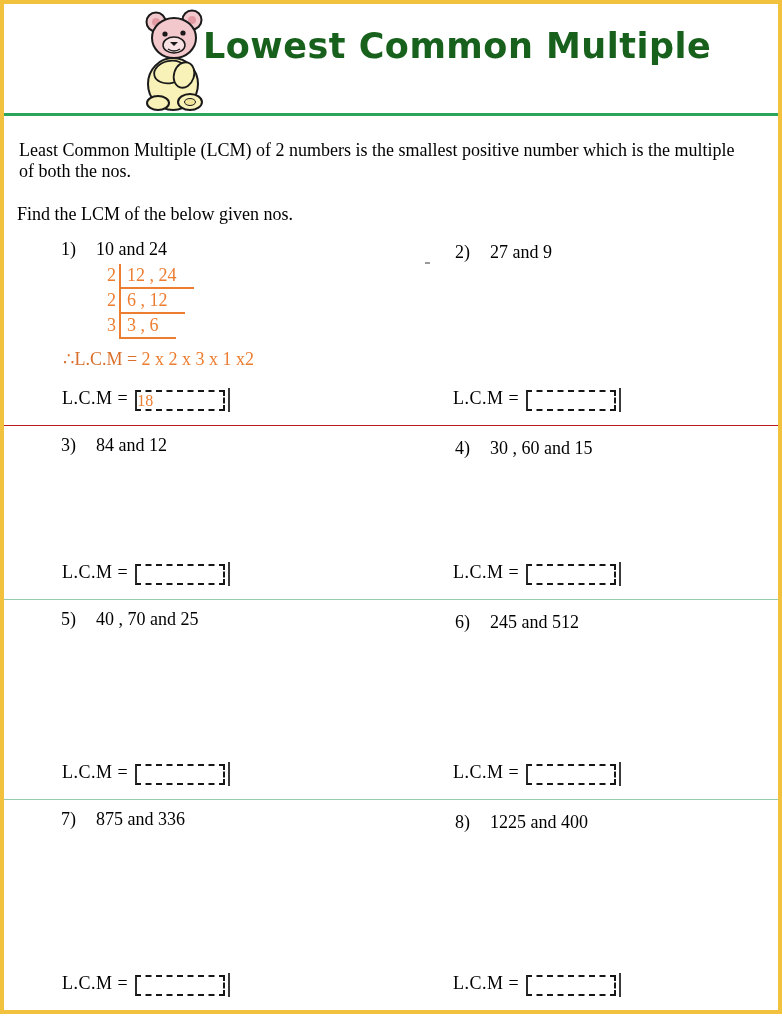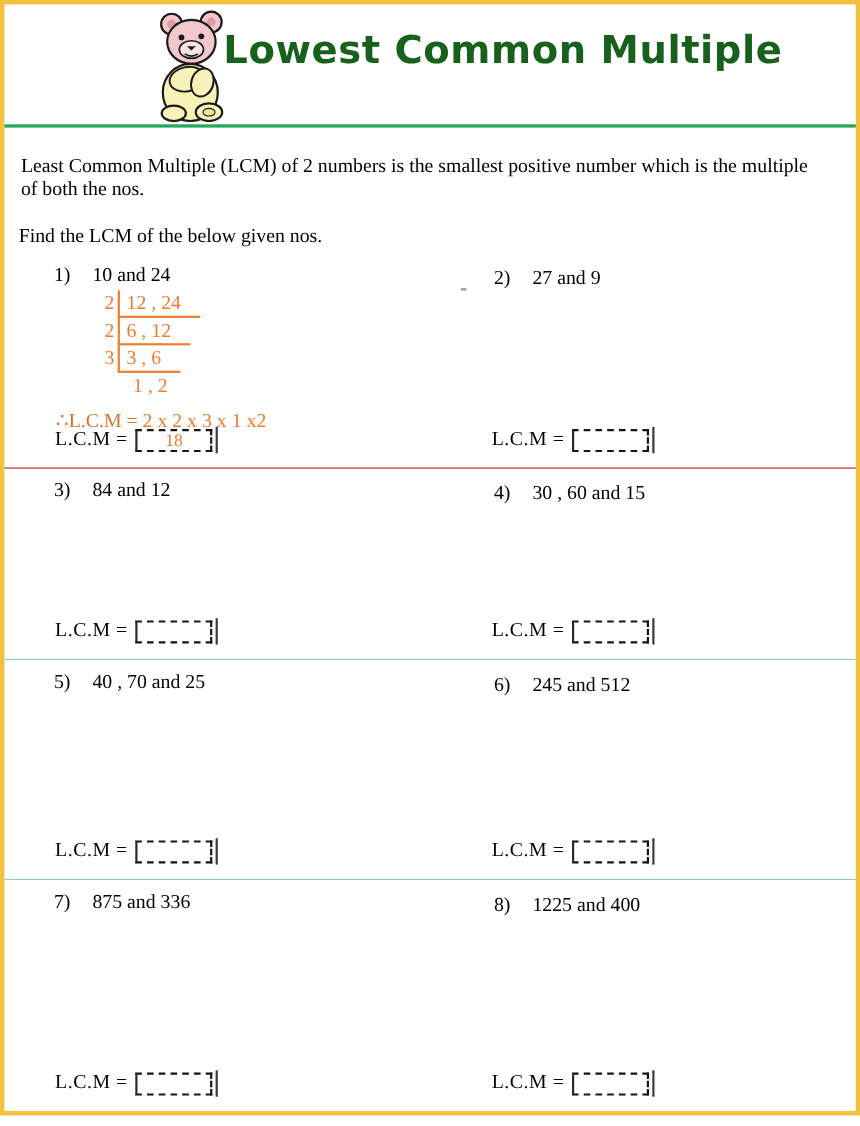--- a/index.html
+++ b/index.html
@@ -27,41 +27,41 @@
     position:absolute; left:15px; top:136px; width:730px;
     font-size:18px; line-height:21px;
   }
   .instruction {
     position:absolute; left:13px; top:200px; width:730px;
     font-size:18px;
   }
 
   
   .grid { position:absolute; left:0; top:226px; width:100%; bottom:0; display:flex; flex-direction:column; }
-  .prow { display:flex; width:100%; }
+  .prow { display:flex; width:100%;padding-left:12px; }
   .prow.r1 { height:195px; }
   .prow.r2 { height:174px; border-top:1px solid #b91c1c; }
   .prow.r3 { height:200px; border-top:1px solid #95CCAB; }
   .prow.r4 { flex:1; border-top:1px solid #95CCAB; }
   .pcell { width:50%; position:relative; }
   .pcell.left  { padding:9px 0 0 45px; }
   .pcell.right { padding:12px 0 0 58px; }
 
   .ptitle { font-size:18px; white-space:nowrap; }
   .pnum { display:inline-block; margin-right:20px; }
 
   .lcm-line { position:absolute; bottom:13px; white-space:nowrap; font-size:18px; }
   .pcell.left  .lcm-line { left:46px; }
   .pcell.right .lcm-line { left:56px; }
   .lcm-label { font-size:18px; letter-spacing:0.5px; }
   .abox {
     display:inline-block; vertical-align:middle; margin-left:7px;
-    width:70px; height:21px;
+    width:90px; height:21px;
     border:2px dashed #161616; border-left:2px solid #2a2a2a;
-    text-align:center; font-size:16px; line-height:18px; color:#ED7D31;
+    text-align:left; font-size:16px; line-height:18px; color:#ED7D31;
   }
   .acursor {
     display:inline-block; vertical-align:middle; margin-left:3px;
     width:0; height:24px; border-left:2px solid #3a3a3a;
   }
 
   
   .ladder { margin:4px 0 0 40px; color:#ED7D31; }
   .lrow { display:flex; font-size:18px; line-height:23px; }
   .ldiv { width:15px; text-align:right; margin-right:3px; }
@@ -121,24 +121,20 @@
             <span class="lnums">12 , 24</span>
           </div>
           <div class="lrow">
             <span class="ldiv">2</span>
             <span class="lnums">6 , 12</span>
           </div>
           <div class="lrow">
             <span class="ldiv">3</span>
             <span class="lnums">3 , 6</span>
           </div>
-          <div class="lrow last">
-            <span class="ldiv"></span>
-            <span class="lnums">1 , 2</span>
-          </div>
         </div>
         <div class="conclusion">
           <span class="concl-prefix">∴L.C.M = </span><span>2 x 2 x 3 x 1 x2</span>
         </div>
         <div class="lcm-line">
           <span class="lcm-label">L.C.M =</span><span class="abox">18</span><span class="acursor"></span>
         </div>
       </div>
       <div class="pcell right">
         <div class="ptitle">

